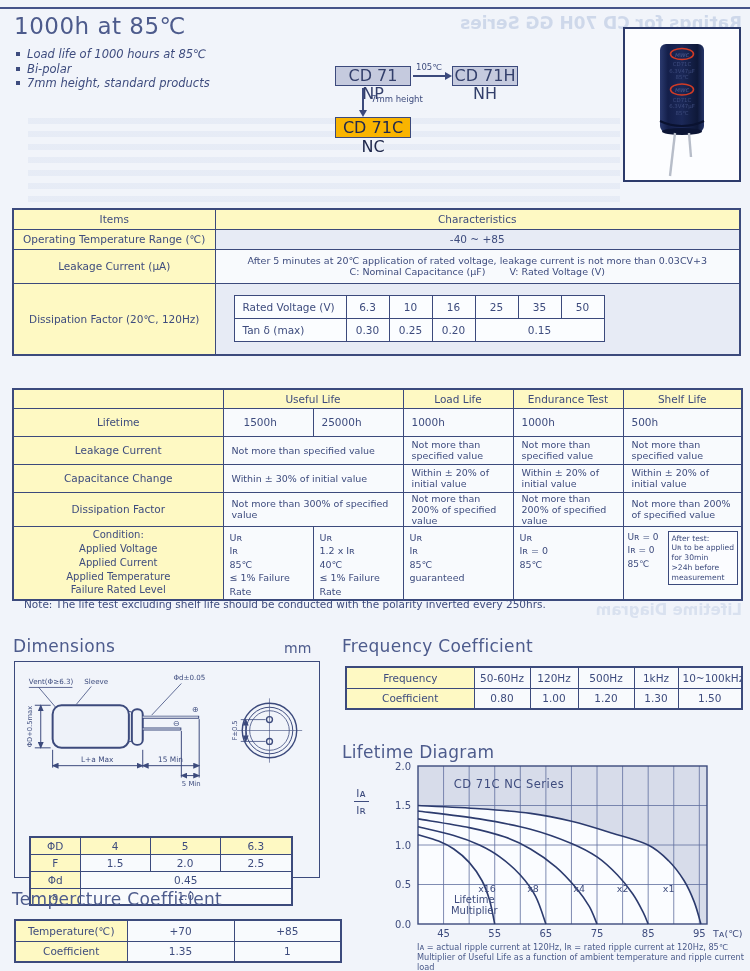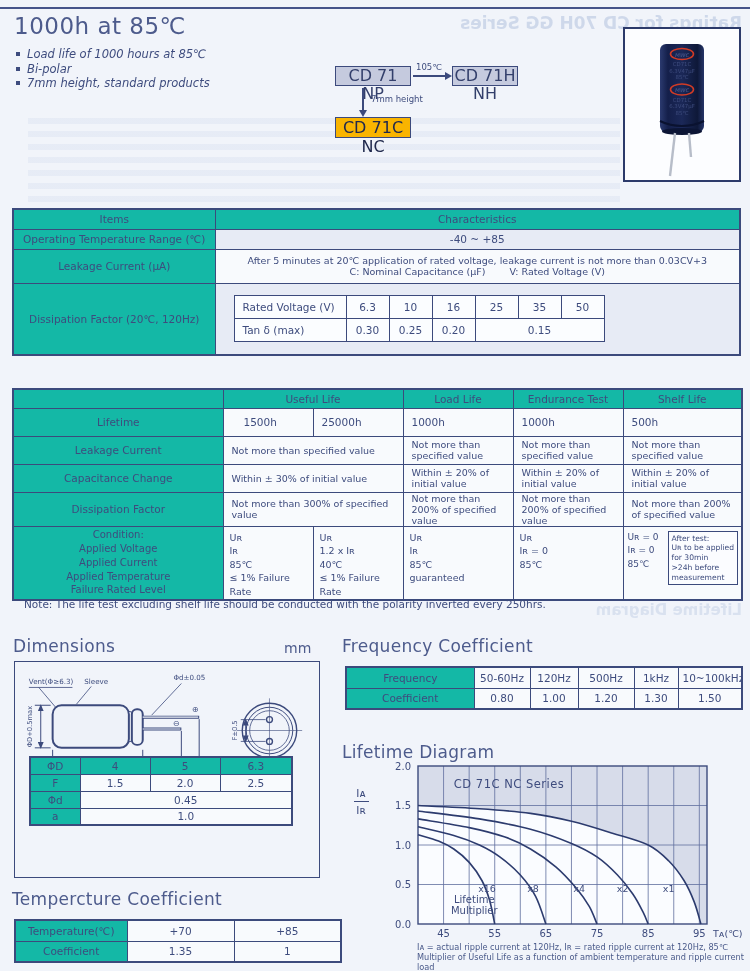--- a/index.html
+++ b/index.html
@@ -30,21 +30,21 @@
   .aline-v { width:1.5px; background:#3c4a7c; }
   .ahead-r { width:0; height:0; border-left:7px solid #3c4a7c; border-top:4px solid transparent; border-bottom:4px solid transparent; }
   .ahead-d { width:0; height:0; border-top:7px solid #3c4a7c; border-left:4px solid transparent; border-right:4px solid transparent; }
   .flbl { font-size:8.5px; color:#3e4c7e; }
   
   .photo { left:623px; top:27px; width:118px; height:155px; background:#fcfdff; border:2px solid #2c3a6a; }
   
   table { border-collapse:collapse; table-layout:fixed; }
   td { border:1px solid #3c4a7c; font-size:10.5px; color:#3e4c7e; text-align:center; padding:0 4px; overflow:hidden; }
   .tbl { border:2px solid #3c4a7c; }
-  .lav { background:#14b8a6; }
+  .lav { background:#fef9c3; }
   .pale { background:#e7ebf5; }
   .wht { background:#f8fafd; }
   .small { font-size:9.5px; }
   .innertbl td { height:23px; background:#fbfdff; font-size:10.5px; }
   .cond div { text-align:left; font-size:9.5px; line-height:13.5px; }
   .condlbl div { font-size:10px; line-height:13.8px; }
   .aftbox { border:1px solid #3c4a7c; background:#fbfcff; padding:2px 3px; margin-left:2px; }
   .aftbox div { font-size:7.6px; line-height:9.8px; text-align:left; }
   .sechead { font-size:17px; color:#4d5b8c; letter-spacing:.3px; font-weight:500; }
   .note { font-size:10.5px; color:#3e4c7e; }
@@ -326,21 +326,21 @@
       <text x="160" y="17" font-size="7.2">Φd±0.05</text>
       <text x="17" y="64.5" font-size="6.8" text-anchor="middle" transform="rotate(-90 17 64.5)">ΦD+0.5max</text>
       <text x="83" y="100" font-size="7.5" text-anchor="middle">L+a Max</text>
       <text x="157" y="100" font-size="7.5" text-anchor="middle">15 Min</text>
       <text x="178" y="125" font-size="7" text-anchor="middle">5 Min</text>
       <text x="224" y="68.5" font-size="6.8" text-anchor="middle" transform="rotate(-90 224 68.5)">F±0.5</text>
       <text x="182" y="50" font-size="8" text-anchor="middle">⊕</text>
       <text x="163" y="64" font-size="8" text-anchor="middle">⊖</text>
     </svg>
   </div>
-  <table class="abs tbl" style="left:29px;top:756px;width:262px">
+  <table class="abs tbl" style="left:29px;top:836px;width:262px">
     <colgroup>
         <col style="width:50px">
         <col style="width:70px">
         <col style="width:70px">
         <col style="width:72px">
       </colgroup>
     <tbody>
         <tr style="height:17px">
       <td class="lav">ΦD</td>
       <td class="lav">4</td>

